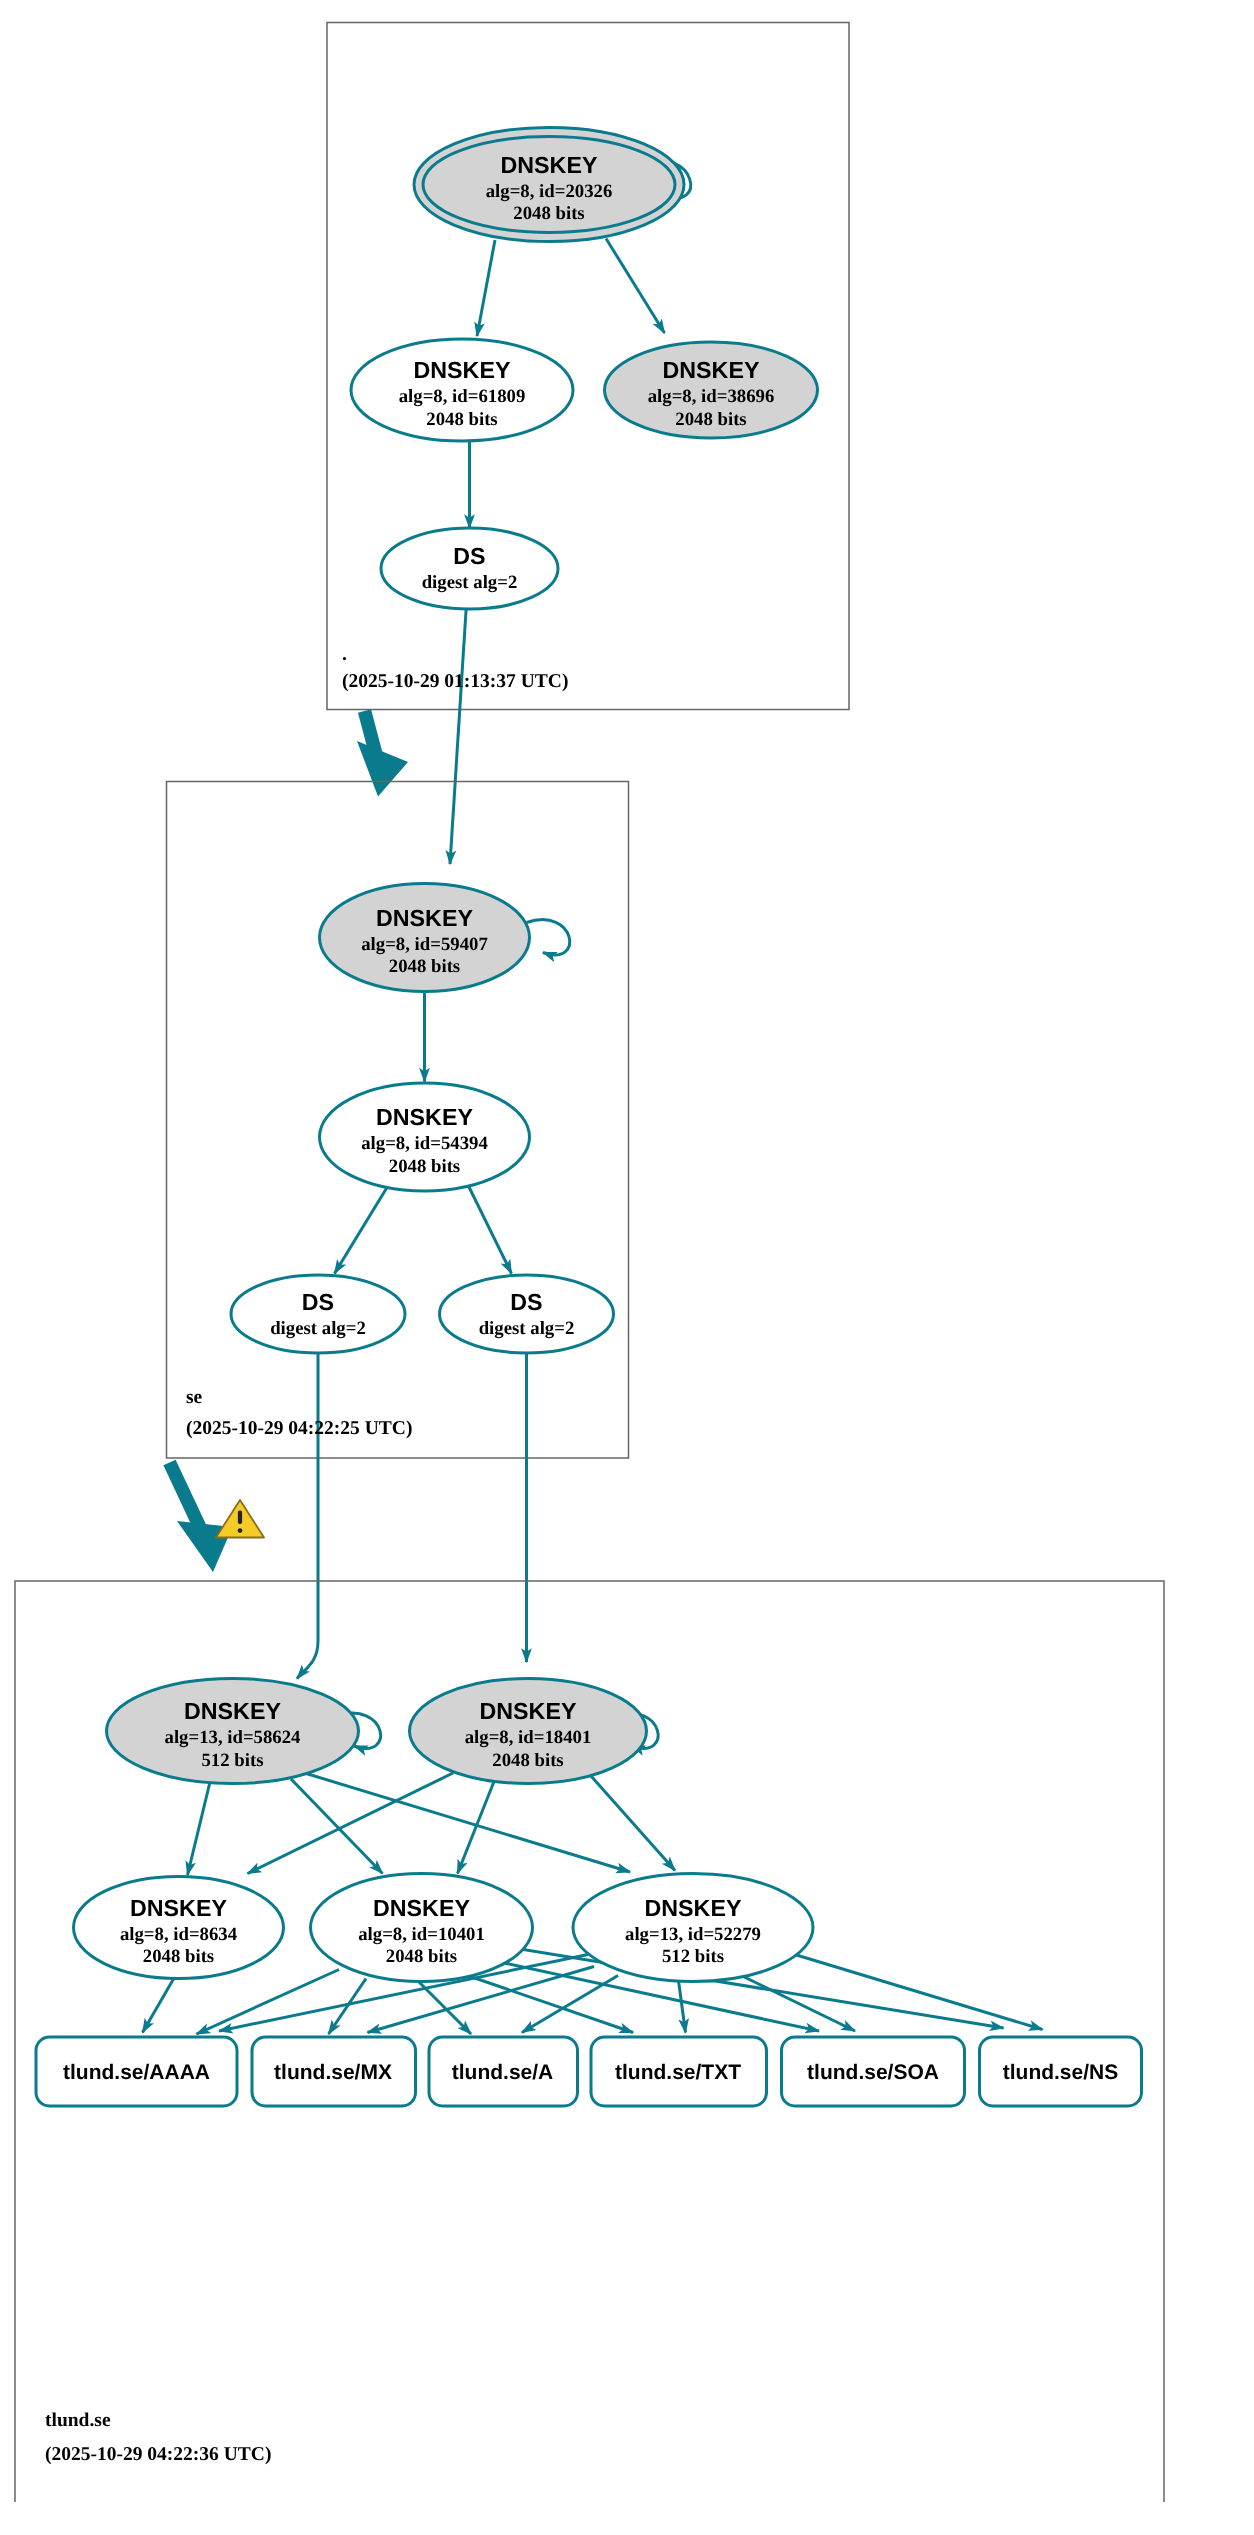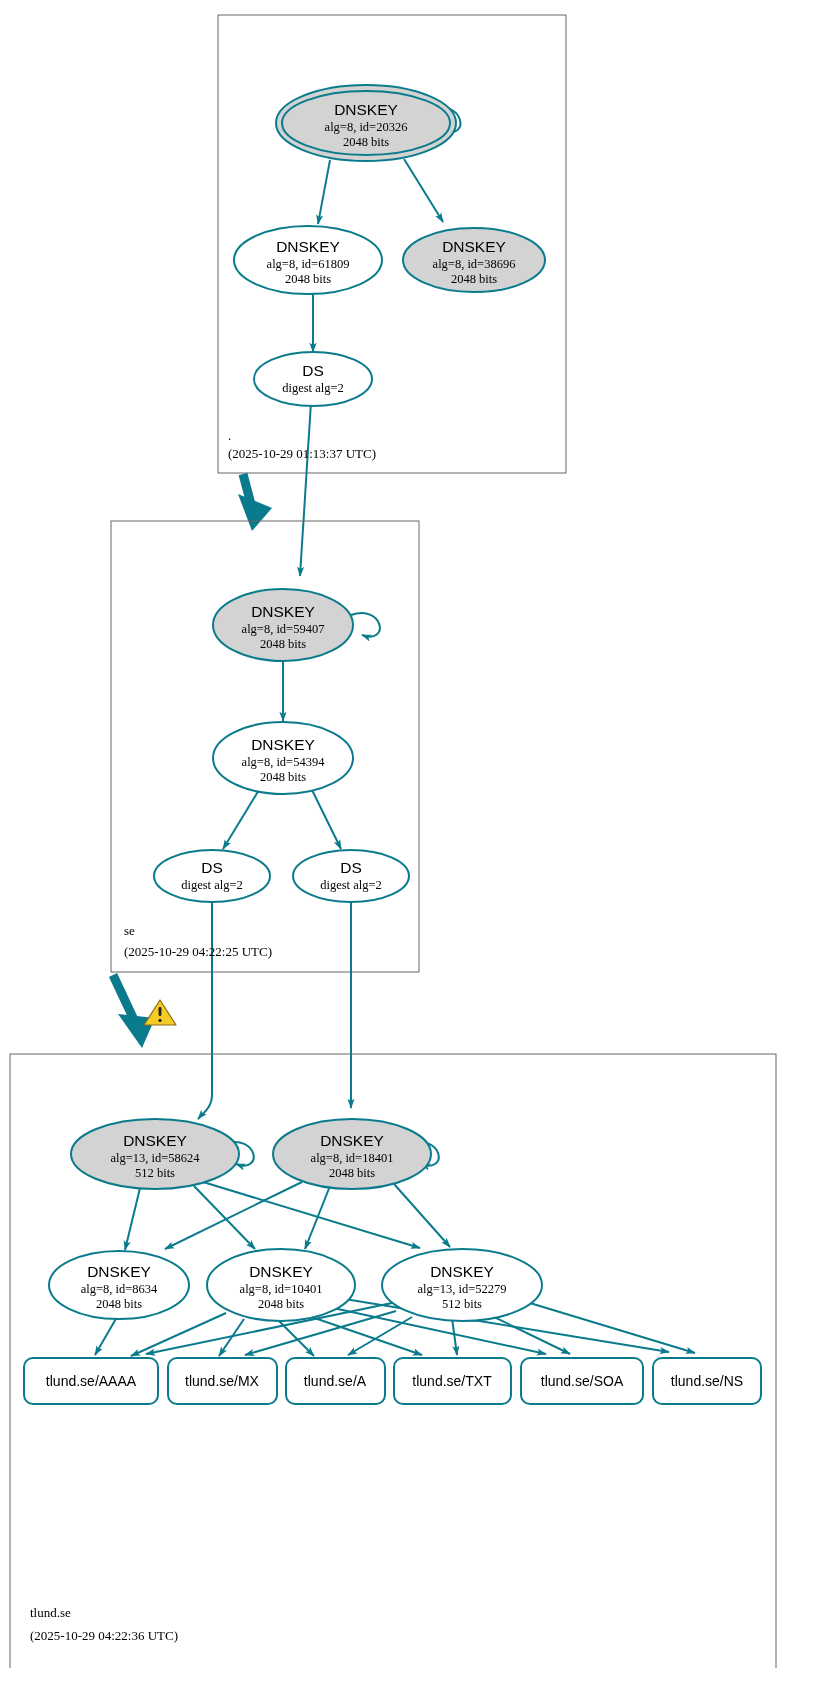--- a/index.html
+++ b/index.html
@@ -1,17 +1,17 @@
 <!DOCTYPE html>
 <html><head>
 <meta charset="utf-8">
 <style>
   html,body{margin:0;padding:0;background:#ffffff;}
   body{width:836px;height:1690px;font-family:"Liberation Serif",serif;}
-  #stage{position:relative;width:836px;height:1668px;overflow:hidden;}
+  #stage{position:relative;width:836px;height:1668px;overflow:hidden;font-weight:bold;}
   svg#diagram{position:absolute;left:0;top:0;width:836px;height:1690px;}
   .zone-box{fill:none;stroke:#666666;stroke-width:1;}
   .edge{fill:none;stroke:#0a7b8c;stroke-width:2;}
   .edge-head{fill:#0a7b8c;stroke:none;}
   .thick-edge{fill:none;stroke:#0a7b8c;stroke-width:9;stroke-linecap:butt;}
   .node-ell{stroke:#0a7b8c;stroke-width:2;}
   .fill-gray{fill:#d3d3d3;}
   .fill-white{fill:#ffffff;}
   .rrset-box{fill:#ffffff;stroke:#0a7b8c;stroke-width:2;rx:9;}
   text{font-family:"Liberation Serif",serif;fill:#000000;}

